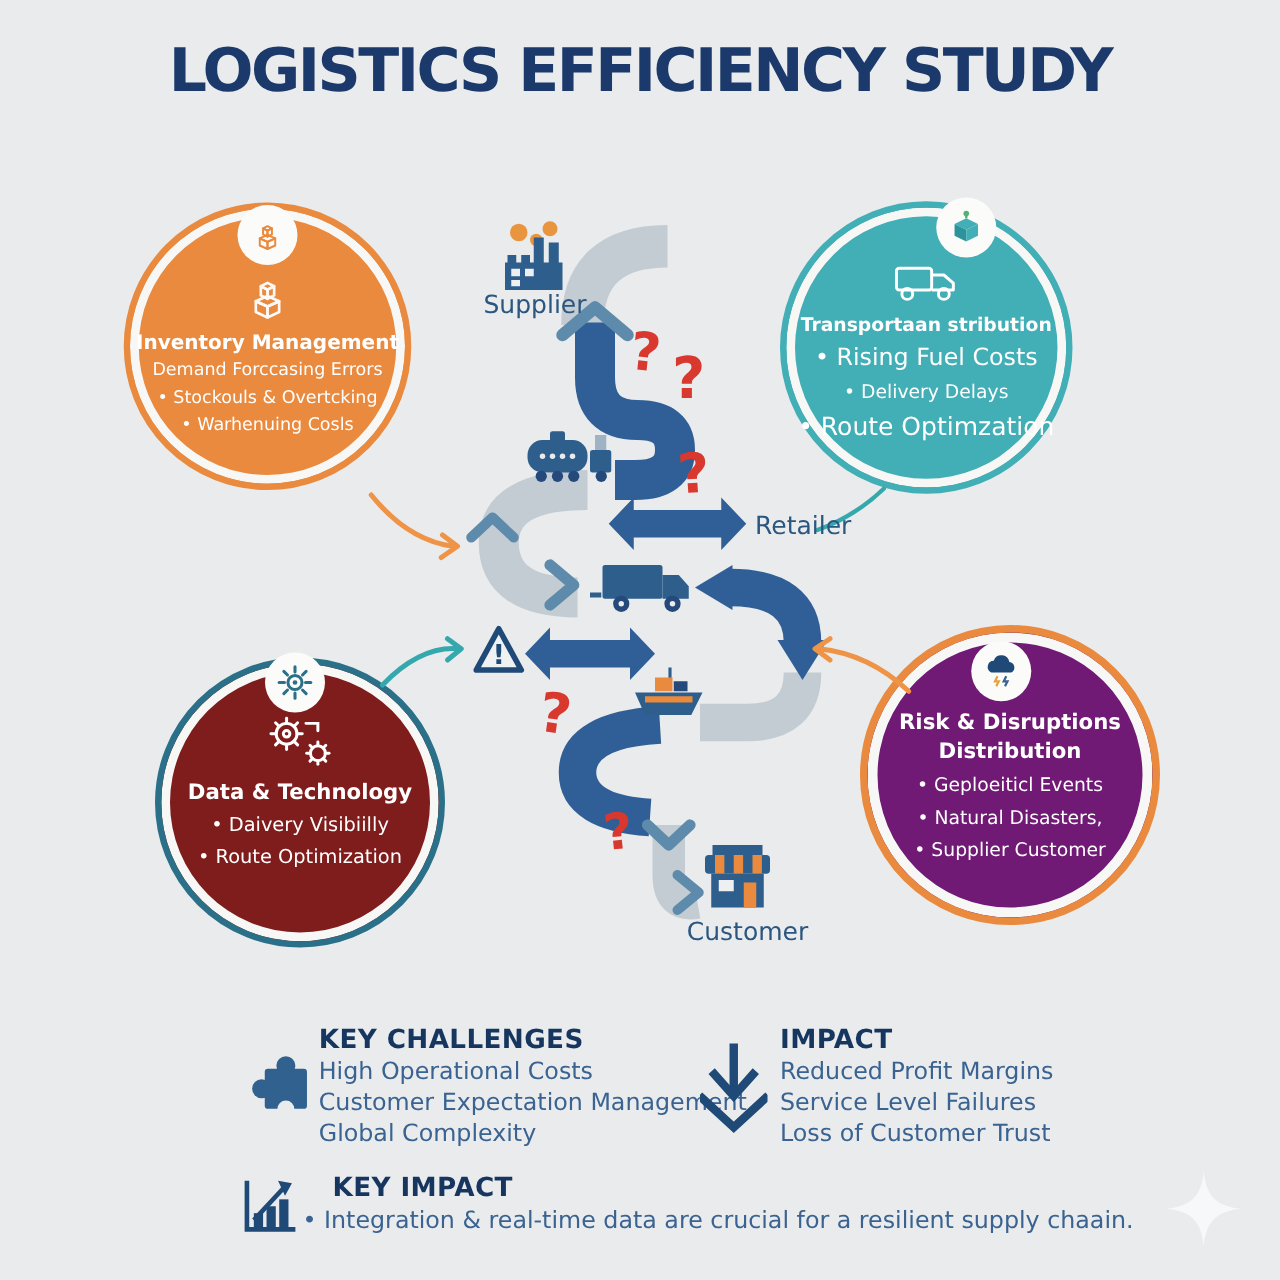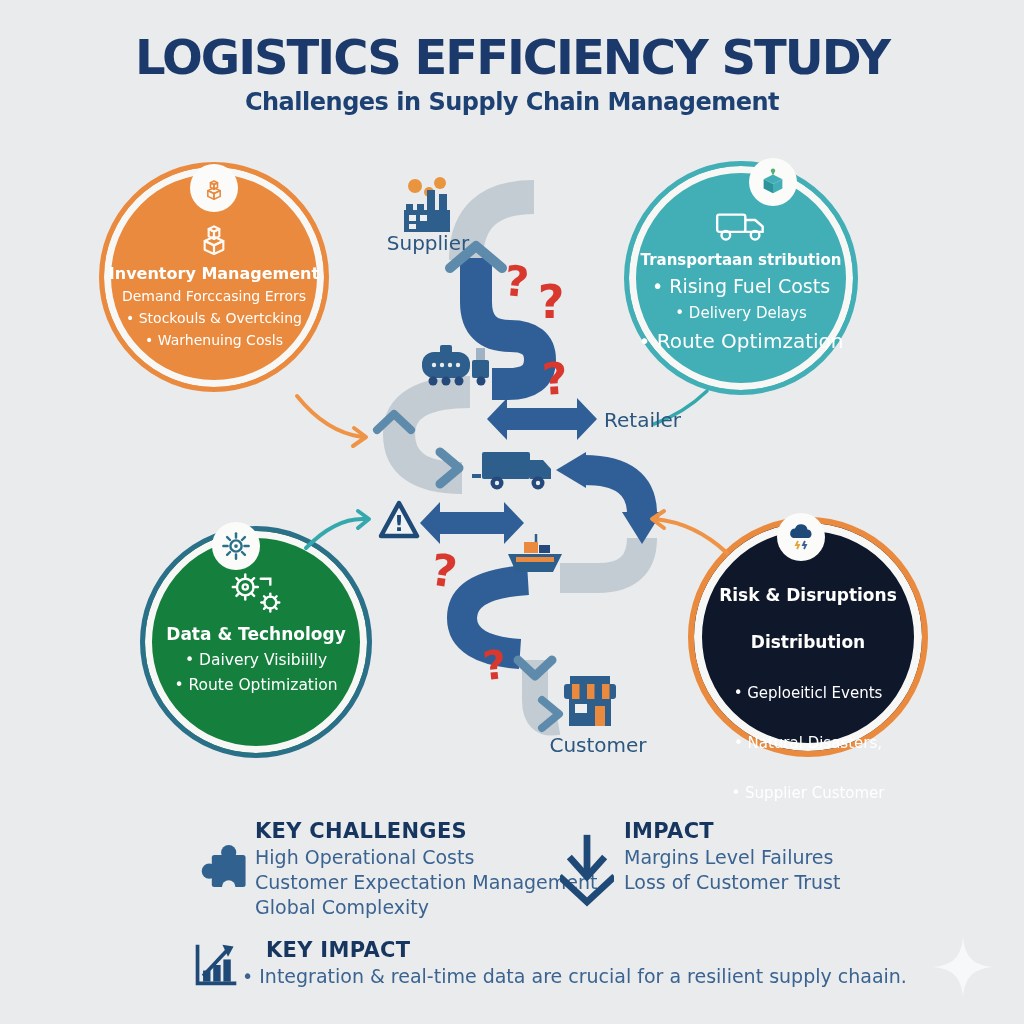--- a/index.html
+++ b/index.html
@@ -24,21 +24,20 @@
   .flow-svg{position:absolute;left:0;top:0;pointer-events:none;}
   svg text{font-family:"DejaVu Sans",sans-serif;}
 </style>
 </head>
 <body>
 
 <div class="canvas">
 
   <div class="header">
     <div class="title">LOGISTICS EFFICIENCY STUDY</div>
-    <div class="subtitle">Challenges in Supply Chain Management</div>
   </div>
 
   <div class="bubble" style="left:99px;top:162px;width:230px;height:230px;border-color:#E98A3E;background:#E98A3E;">
     <svg width="46" height="40" viewBox="0 0 34 30" style="margin-top:50px">
       <g stroke="#ffffff" fill="none" stroke-width="1.6" stroke-linejoin="round" opacity="0.95">
         <path d="M10 18 l7 -3.2 7 3.2 -7 3.2 z"></path>
         <path d="M10 18 v6.5 l7 3.2 v-6.5 z"></path>
         <path d="M24 18 v6.5 l-7 3.2 v-6.5 z"></path>
         <path d="M13 9 l4 -2 4 2 -4 2 z"></path>
         <path d="M13 9 v5.5 l4 2 v-5.5 z"></path>
@@ -80,21 +79,21 @@
   <div class="badge" style="left:749px;top:158px;">
     <svg width="30" height="30" viewBox="0 0 32 32">
       <line x1="16" y1="3" x2="16" y2="8" stroke="#57B072" stroke-width="2"></line>
       <circle cx="16" cy="4" r="2.4" fill="#57B072"></circle>
       <polygon points="16,8 26,13 16,18 6,13" fill="#42AEB5"></polygon>
       <polygon points="6,13 16,18 16,28 6,23" fill="#2D939B"></polygon>
       <polygon points="26,13 16,18 16,28 26,23" fill="#42AEB5"></polygon>
     </svg>
   </div>
 
-  <div class="bubble" style="left:140px;top:526px;width:232px;height:232px;border-color:#2A7089;background:#15803d;text-align:right;">
+  <div class="bubble" style="left:124px;top:526px;width:232px;height:232px;border-color:#2A7089;background:#7f1d1d;text-align:right;">
     <svg width="62" height="48" viewBox="0 0 52 40" style="margin-top:38px">
       <g stroke="#ffffff" stroke-width="2" fill="none" stroke-linecap="round">
         <circle cx="17" cy="15" r="7"></circle>
         <circle cx="17" cy="15" r="2.2"></circle>
         <line x1="17" y1="4.5" x2="17" y2="8"></line>
           <line x1="17" y1="22" x2="17" y2="25.5"></line>
         <line x1="6.5" y1="15" x2="10" y2="15"></line>
           <line x1="24" y1="15" x2="27.5" y2="15"></line>
         <line x1="9.6" y1="7.6" x2="12.1" y2="10.1"></line>
           <line x1="21.9" y1="19.9" x2="24.4" y2="22.4"></line>
@@ -126,21 +125,21 @@
           <line x1="25" y1="16" x2="29.5" y2="16"></line>
         <line x1="6.5" y1="6.5" x2="9.6" y2="9.6"></line>
           <line x1="22.4" y1="22.4" x2="25.5" y2="25.5"></line>
         <line x1="6.5" y1="25.5" x2="9.6" y2="22.4"></line>
           <line x1="22.4" y1="9.6" x2="25.5" y2="6.5"></line>
       </g>
       <circle cx="16" cy="16" r="2" fill="#2A7089"></circle>
     </svg>
   </div>
 
-  <div class="bubble" style="left:688px;top:517px;width:240px;height:240px;border-width:6px;border-color:#E98A3E;background:#0f172a;box-shadow:inset 0 0 0 8px #F7F8F6;gap:24px;">
+  <div class="bubble" style="left:688px;top:500px;width:240px;height:240px;border-width:6px;border-color:#E98A3E;background:#701a75;box-shadow:inset 0 0 0 8px #F7F8F6;">
     <div class="btitle" style="font-size:17px;margin-top:62px">Risk &amp; Disruptions</div>
     <div class="btitle" style="font-size:17px;margin-top:3px">Distribution</div>
     <div class="bline" style="font-size:15px;margin-top:8px">• Geploeiticl Events</div>
     <div class="bline" style="font-size:15px;margin-top:8px">• Natural Disasters,</div>
     <div class="bline" style="font-size:15px;margin-top:8px">• Supplier Customer</div>
   </div>
   <div class="badge" style="left:777px;top:513px;">
     <svg width="32" height="32" viewBox="0 0 32 32">
       <path d="M8 17 a5 5 0 0 1 2 -9.5 a6.5 6.5 0 0 1 12.5 1 a4.5 4.5 0 0 1 1.5 8.5 z" fill="#1F4977"></path>
       <polyline points="13,20 11,24 14,24 12,28" stroke="#E5A43B" stroke-width="1.8" fill="none"></polyline>
@@ -285,21 +284,22 @@
     <svg width="54" height="74" viewBox="0 0 56 76">
       <g stroke="#1F4977" stroke-width="7" fill="none" stroke-linecap="square">
         <line x1="28" y1="4" x2="28" y2="38"></line>
         <polyline points="12,26 28,44 44,26"></polyline>
         <polyline points="2,46 28,70 54,46"></polyline>
       </g>
     </svg>
   </div>
   <div class="section" style="left:624px;top:819px;">
     <div class="sec-head">IMPACT</div>
-    <div class="sec-line">Margins Level Failures</div>
+    <div class="sec-line">Reduced Profit Margins</div>
+    <div class="sec-line">Service Level Failures</div>
     <div class="sec-line">Loss of Customer Trust</div>
   </div>
 
   <div class="section" style="left:192px;top:940px;">
     <svg width="48" height="50" viewBox="0 0 52 52">
       <polyline points="6,4 6,46 48,46" stroke="#1F4977" stroke-width="4" fill="none"></polyline>
       <rect x="12" y="32" width="8" height="12" fill="#1F4977"></rect>
       <rect x="23" y="26" width="8" height="18" fill="#1F4977"></rect>
       <rect x="34" y="20" width="8" height="24" fill="#1F4977"></rect>
       <line x1="12" y1="38" x2="38" y2="10" stroke="#1F4977" stroke-width="4"></line>

